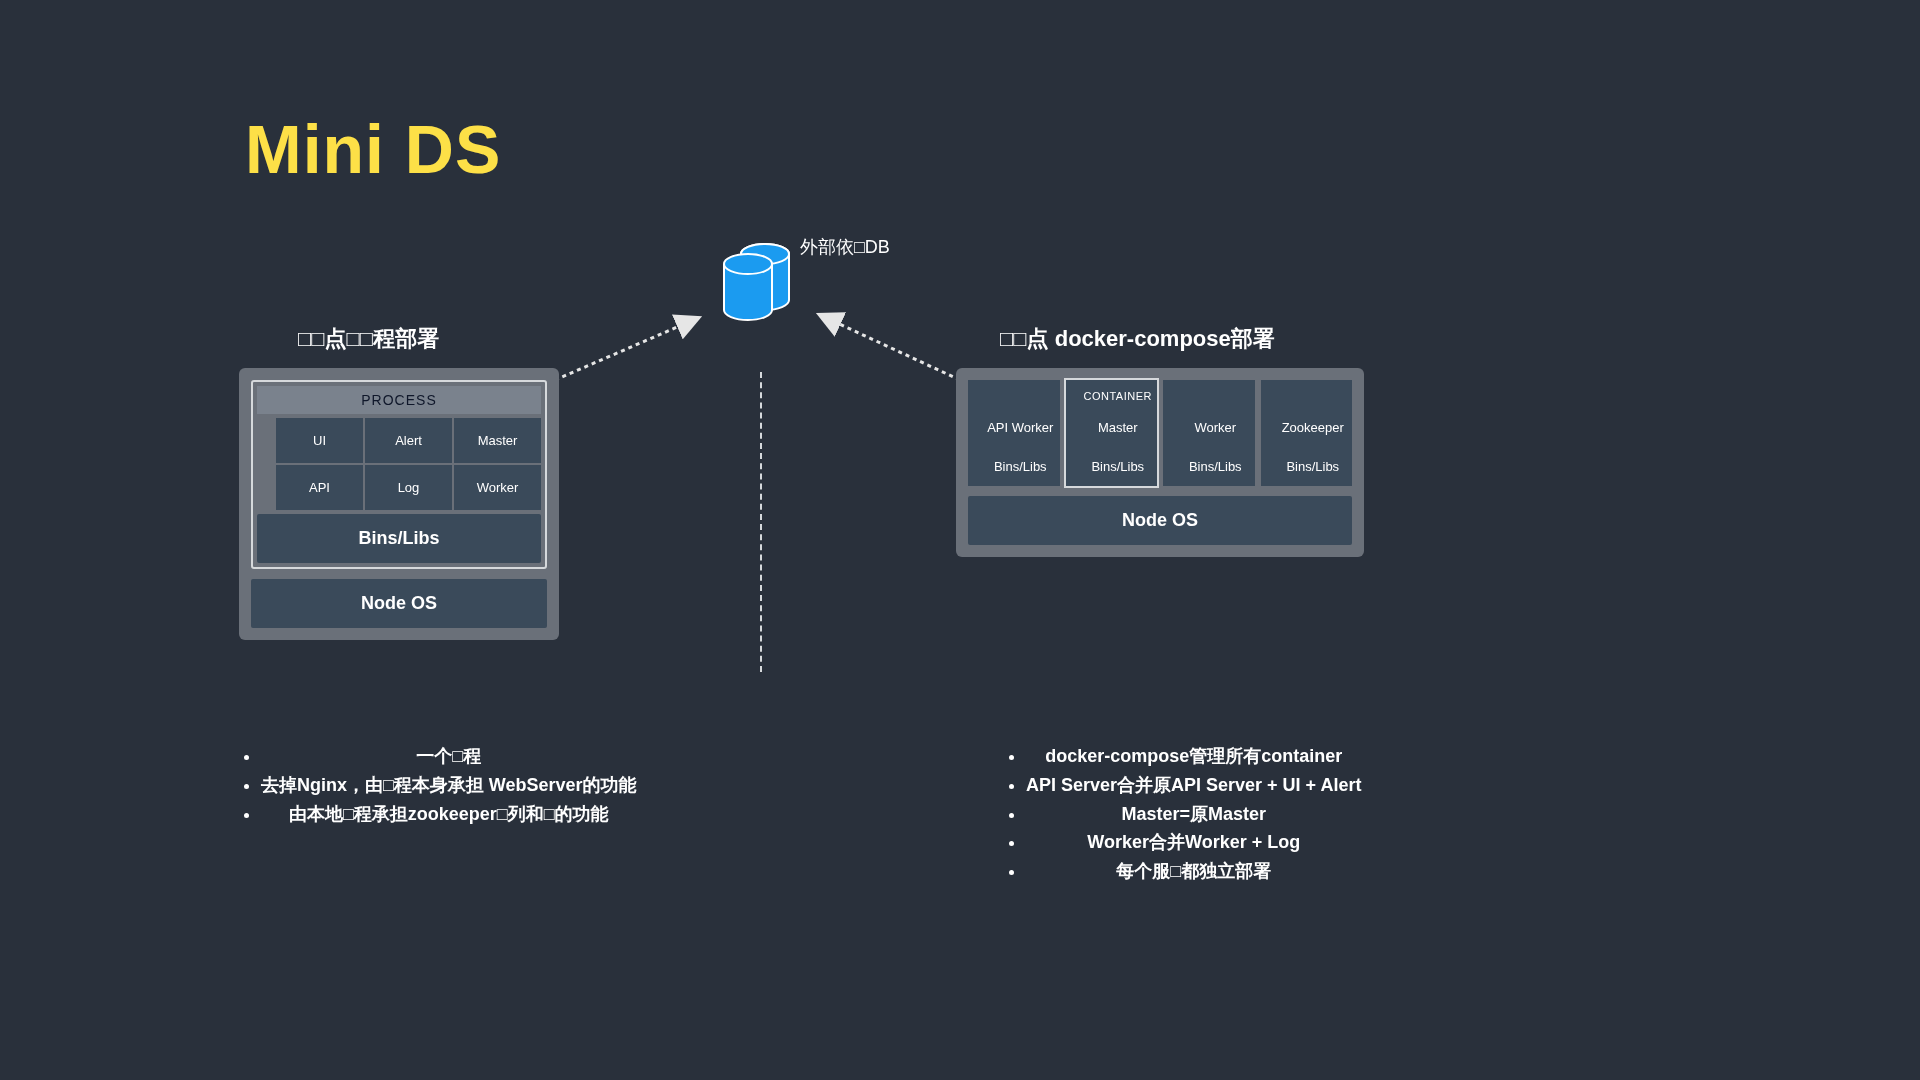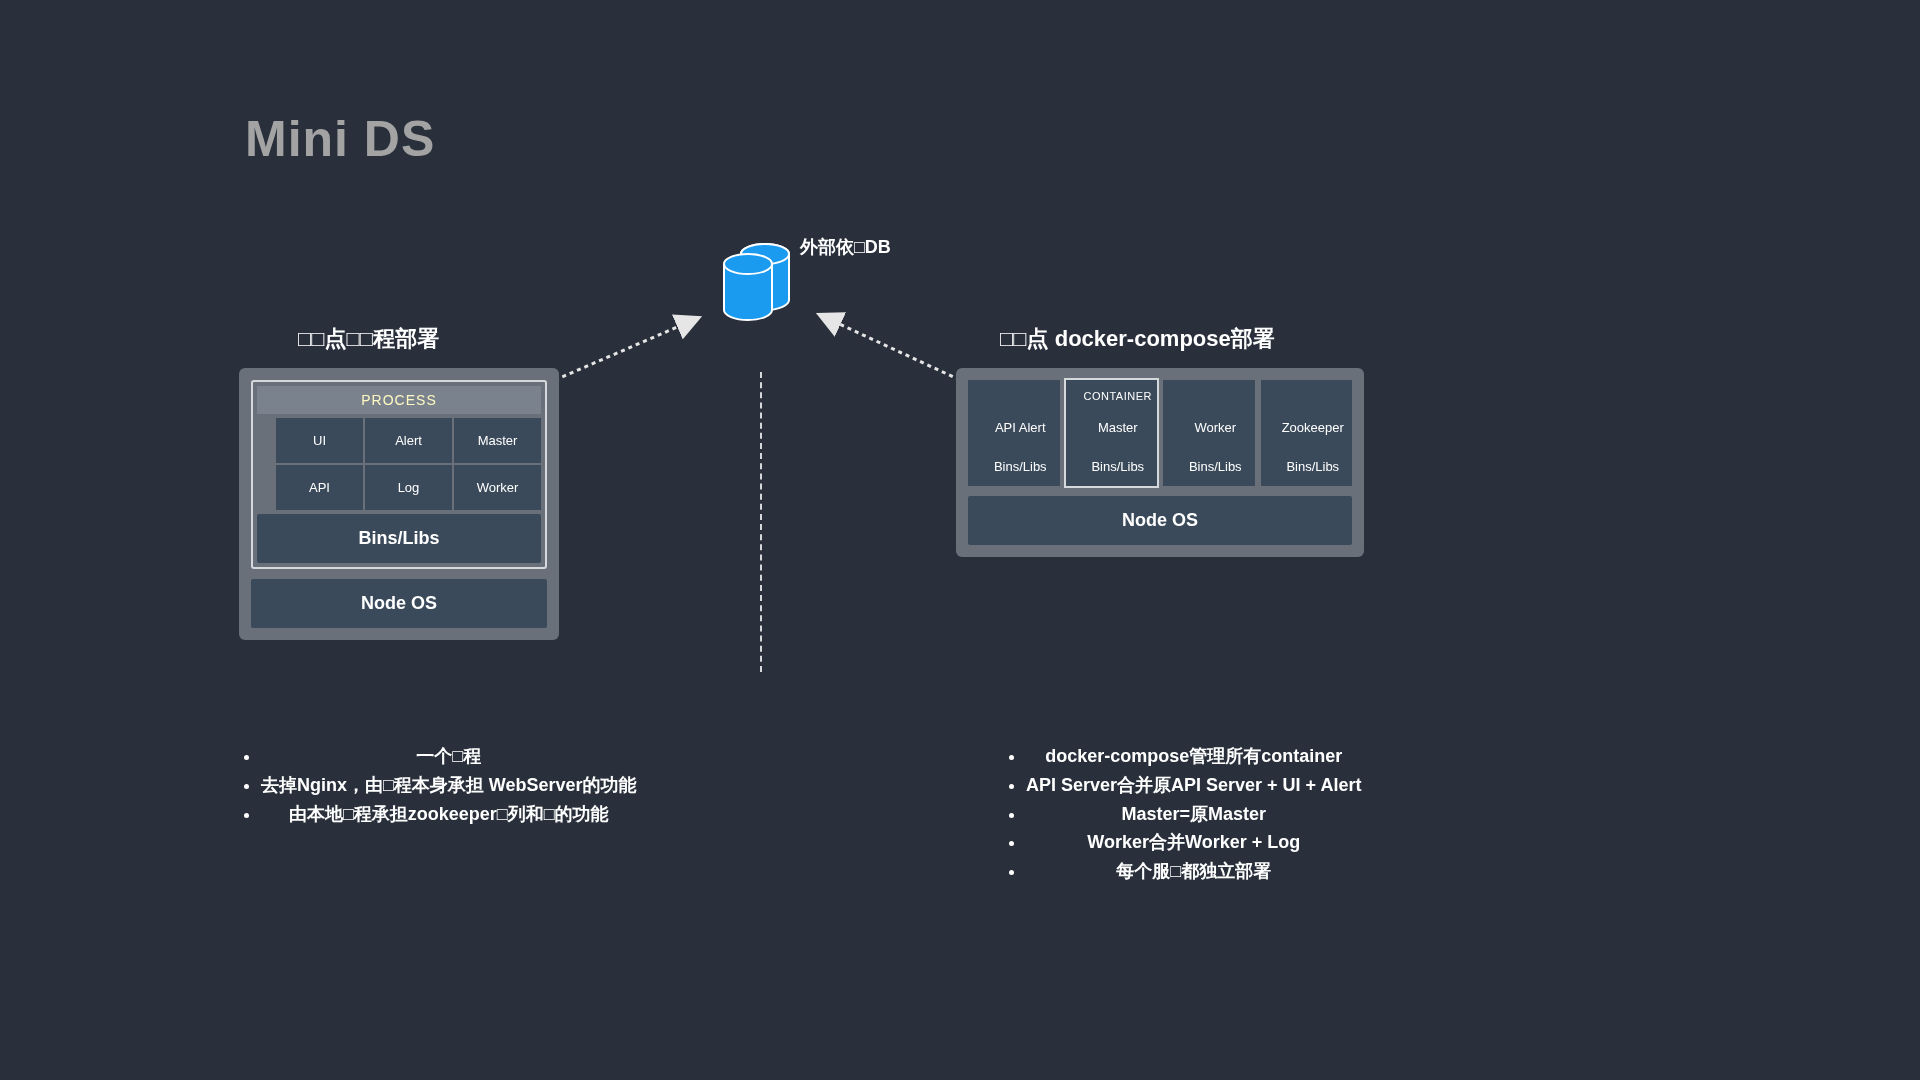--- a/index.html
+++ b/index.html
@@ -8,36 +8,36 @@
     background: #29303b;
     font-family: "Helvetica Neue", Arial, "Microsoft YaHei", sans-serif;
     color: #ffffff;
     position: relative;
     overflow: hidden;
   }
   .title {
     position: absolute;
     left: 245px;
     top: 110px;
-    font-size: 50px;
+    font-size: 68px;
     font-weight: 700;
-    color: #a3a3a3;
+    color: #fde047;
     letter-spacing: 1px;
   }
   .db-wrap {
     position: absolute;
     left: 710px;
     top: 238px;
   }
   .db-label {
     position: absolute;
     left: 800px;
     top: 235px;
     font-size: 18px;
-    font-weight: 700;
+    font-weight: 400;
   }
   .divider {
     position: absolute;
     left: 760px;
     top: 372px;
     width: 0;
     height: 300px;
     border-left: 2px dashed #d6d9dc;
   }
   .subhead {
@@ -56,21 +56,21 @@
   }
   .card-left { left: 239px; top: 368px; width: 320px; }
   .process-frame {
     border: 2px solid #d6d9dc;
     border-radius: 3px;
     padding: 4px;
     margin-bottom: 10px;
   }
   .process-header {
     background: #7a828d;
-    color: #fef9c3;
+    color: #0f172a;
     text-align: center;
     font-size: 14px;
     padding: 6px 0;
     margin-bottom: 4px;
     letter-spacing: 1px;
   }
   .grid3 {
     display: grid;
     grid-template-columns: repeat(3, 1fr);
     gap: 2px;
@@ -175,21 +175,21 @@
     </div>
     <div class="bar bar-bins-left">Bins/Libs</div>
   </div>
   <div class="bar bar-dark bar-dark-outer">Node OS</div>
 </div>
 
 <div class="card card-right">
   <div class="container-row">
     <div class="cont-col">
       <div class="cont-top-label"></div>
-      <div class="cont-name">API Alert</div>
+      <div class="cont-name">API Worker</div>
       <div class="cont-bins">Bins/Libs</div>
     </div>
     <div class="cont-col highlight">
       <div class="cont-top-label">CONTAINER</div>
       <div class="cont-name">Master</div>
       <div class="cont-bins">Bins/Libs</div>
     </div>
     <div class="cont-col">
       <div class="cont-top-label"></div>
       <div class="cont-name">Worker</div>

